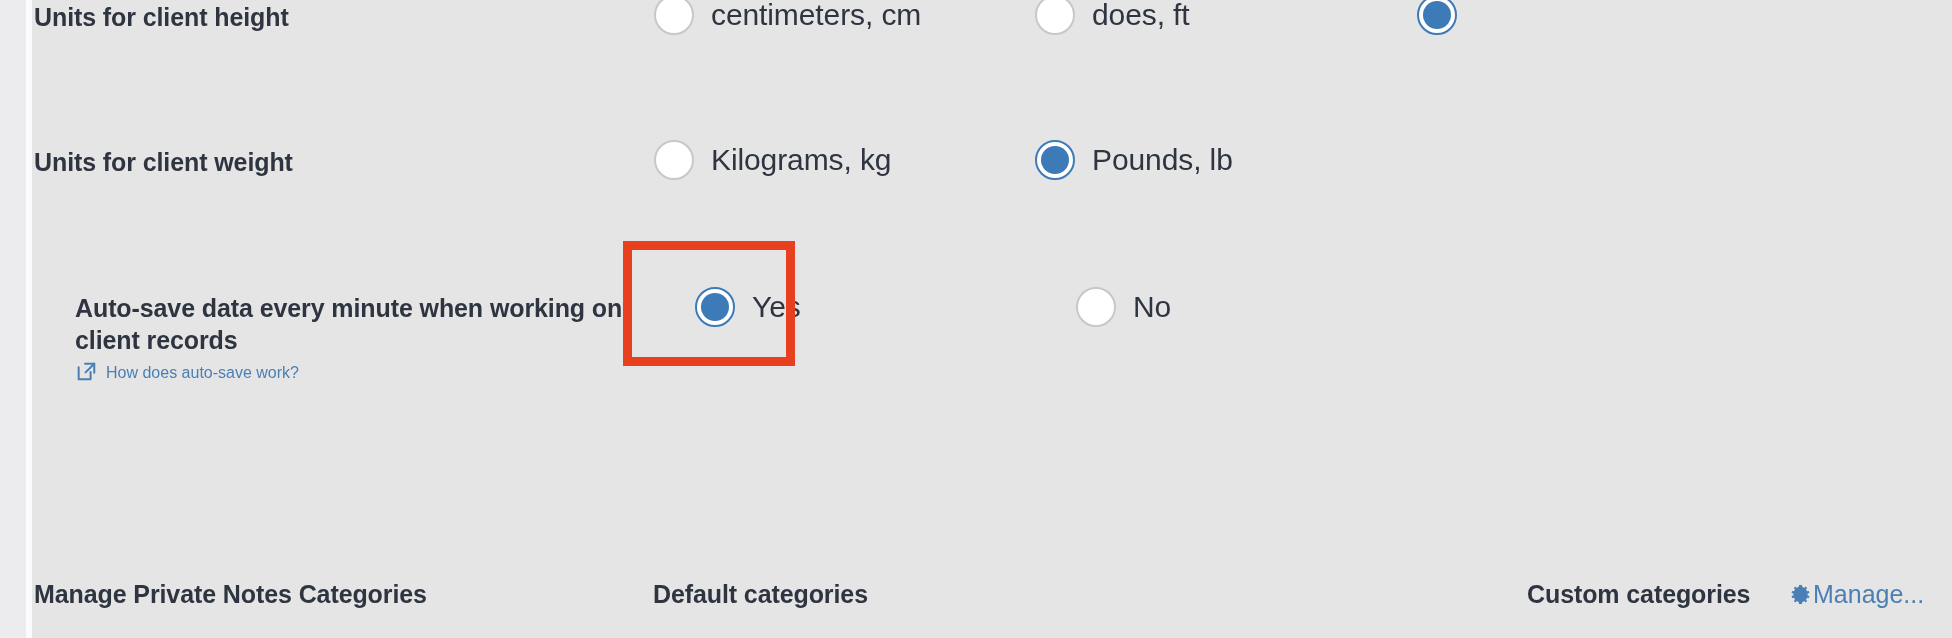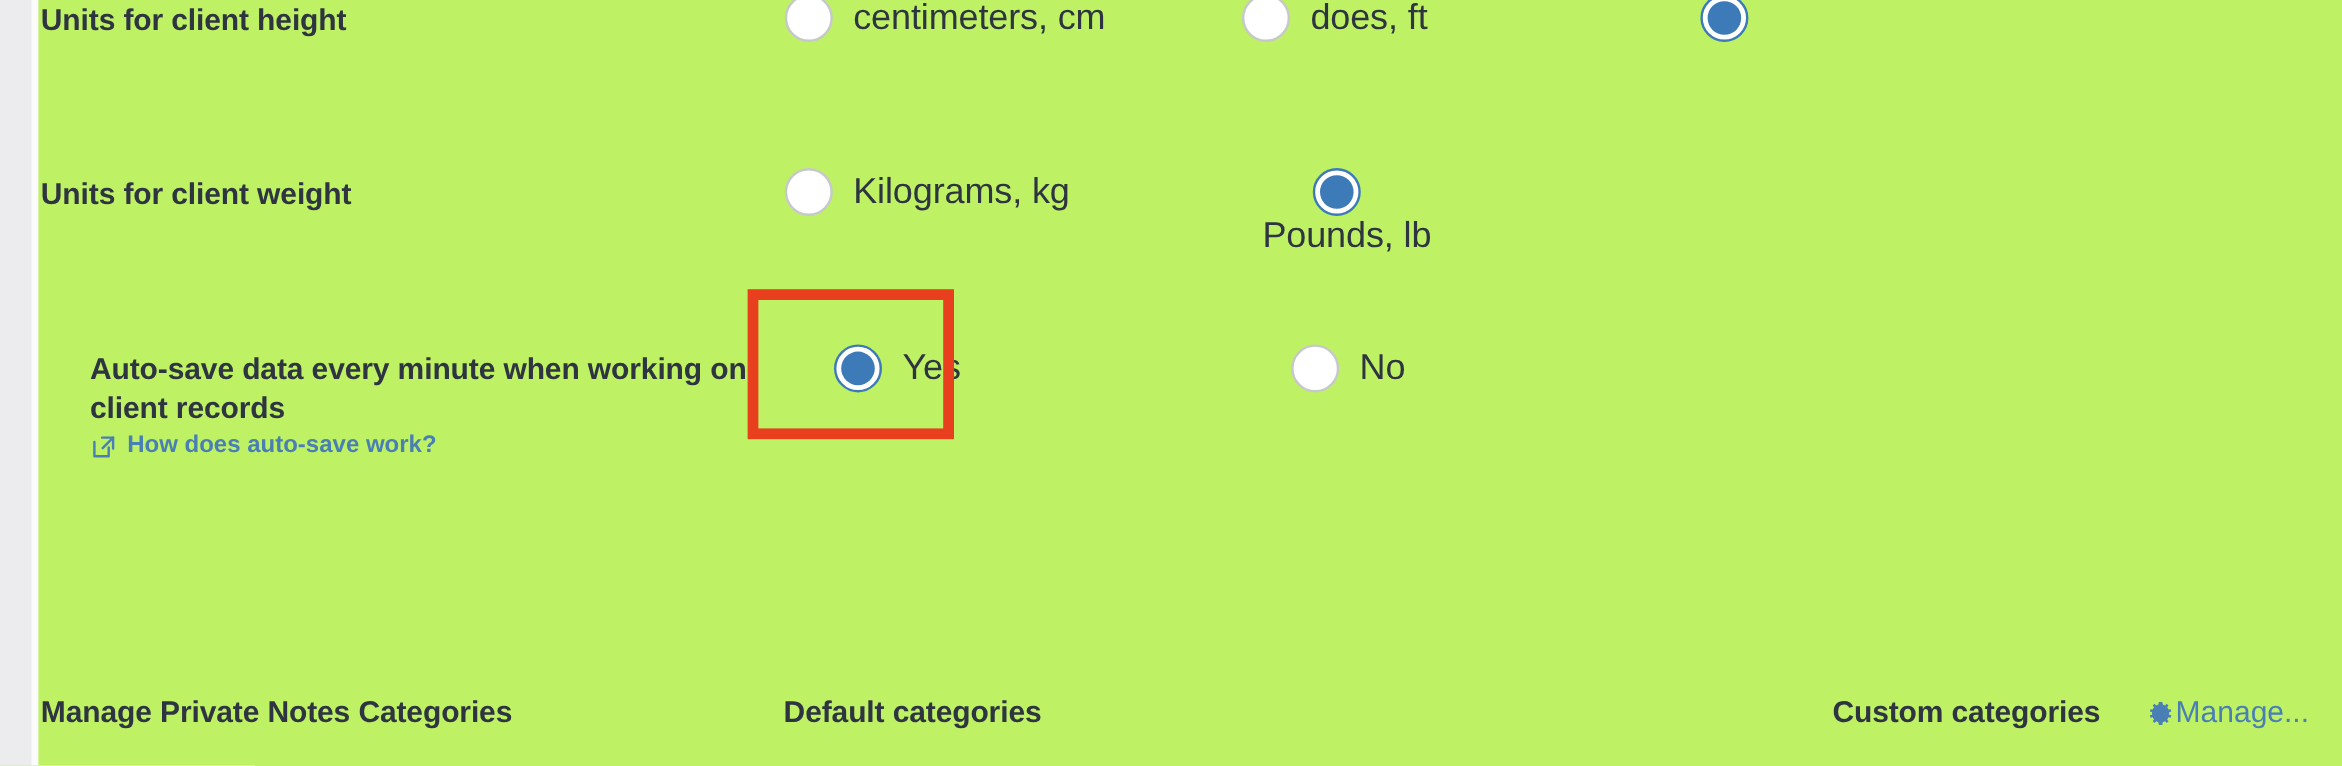--- a/index.html
+++ b/index.html
@@ -12,21 +12,21 @@
     height: 638px;
     font-family: "Liberation Sans", sans-serif;
     color: #2e3440;
     overflow: hidden;
     position: relative;
   }
   .page {
     position: relative;
     width: 1952px;
     height: 638px;
-    background: #bef264;
+    background: #e5e5e5;
     overflow: hidden;
   }
   
   .left-rail {
     position: absolute;
     left: 0;
     top: 0;
     width: 26px;
     height: 638px;
     background: #ececee;
@@ -106,26 +106,25 @@
     position: absolute;
     box-sizing: border-box;
     border: 9px solid #e8401f;
     background: transparent;
     pointer-events: none;
   }
 
   .link {
     position: absolute;
     display: flex;
-    align-items: center;
+    align-items: flex-end;
     color: #4a7fb5;
-    font-size: 20px;
+    font-size: 16px;
     text-decoration: none;
     white-space: nowrap;
-    font-weight: bold;
   }
   .link .link-text {
     margin-left: 9px;
     color: #4a7fb5;
   }
   .ext-icon {
     width: 22px;
     height: 22px;
     display: block;
   }
@@ -181,21 +180,21 @@
   </div>
 
   <div class="row" style="top:146px;height:120px;">
     <div class="row-label" style="top:0px;">Units for client weight</div>
 
     <div class="opt" style="left:654px; top:-6px;">
       <span class="radio off"></span>
       <span class="opt-label">Kilograms, kg</span>
     </div>
 
-    <div class="opt" style="left:1035px; top:-6px;flex-direction:column;">
+    <div class="opt" style="left:1035px; top:-6px;">
       <span class="radio on"></span>
       <span class="opt-label">Pounds, lb</span>
     </div>
   </div>
 
   <div class="row" style="top:292px;height:160px;margin-left:41px;">
     <div class="row-label wrapped" style="top:0px;">Auto-save data every minute when working on client records</div>
 
     <a class="link" style="left:34px; top:68px;">
       <span>

